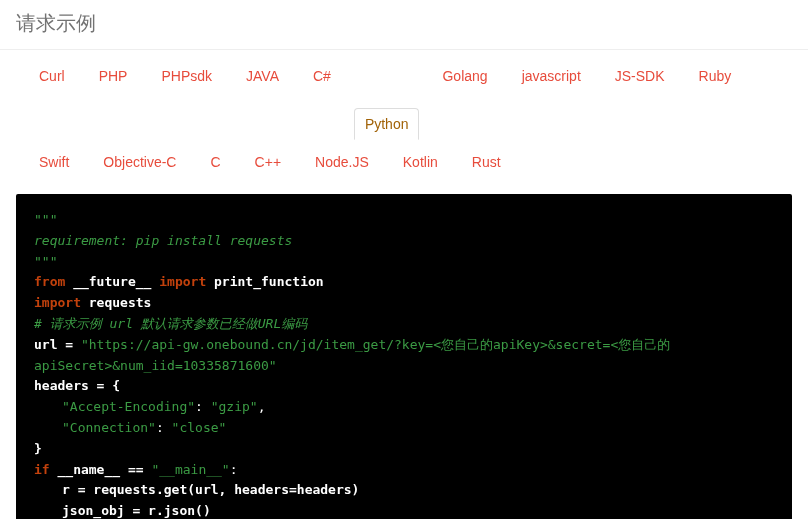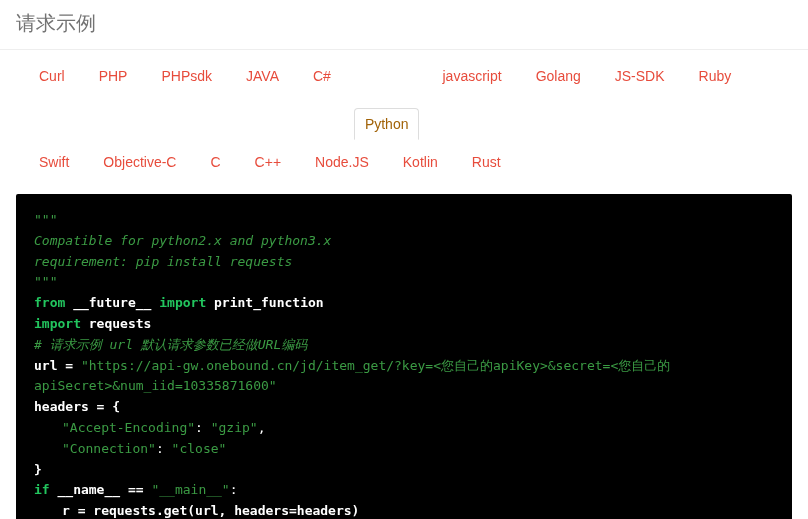--- a/index.html
+++ b/index.html
@@ -3,55 +3,54 @@
   <meta charset="utf-8">
   <style>
     * { box-sizing: border-box; margin: 0; padding: 0; }
     body { font-family: -apple-system, "Helvetica Neue", Arial, sans-serif; background: #fff; width: 808px; color: #333; }
     .section-title { font-size: 20px; font-weight: 400; padding: 10px 16px 12px 16px; border-bottom: 1px solid #eee; color: #737373; }
     .tabs { padding: 10px 16px 8px 28px; display: flex; flex-wrap: wrap; gap: 6px 12px; }
     .tab { font-size: 14px; color: #e74c3c; padding: 8px 10px; cursor: pointer; border: 1px solid transparent; border-radius: 4px 4px 0 0; line-height: 1; }
     .tab.active { color: #a16207; border: 1px solid #ddd; border-bottom-color: #fff; background: #fff; margin-top: 48px; }
     .code-block { margin: 8px 16px 16px 16px; background: #000; border-radius: 2px; padding: 16px 18px 18px 18px; font-family: Consolas, Menlo, monospace; font-size: 13px; line-height: 1.6; color: #fff; position: relative; overflow-x: auto; }
     .t-comment-i { color: #3b9b44; font-style: italic; }
-    .t-keyword { color: #22c55e; font-weight: bold; }
+    .t-keyword { color: #c2410c; font-weight: bold; }
     .t-ident { color: #fff; font-weight: bold; }
     .t-string { color: #3b9b44; }
     .t-plain { color: #fff; }
     .t-plain-b { color: #fff; font-weight: bold; text-align: center; }
     .ind1 { padding-left: 28px; display: inline-block; }
   </style>
 </head>
 <body>
 
 <div class="section-title">请求示例</div>
 
 <div class="tabs">
   <div class="tab">Curl</div>
   <div class="tab">PHP</div>
   <div class="tab">PHPsdk</div>
   <div class="tab">JAVA</div>
   <div class="tab">C#</div>
   <div class="tab active">Python</div>
+  <div class="tab">Golang</div>
   <div class="tab">javascript</div>
-  <div class="tab">Golang</div>
   <div class="tab">JS-SDK</div>
   <div class="tab">Ruby</div>
   <div class="tab">Swift</div>
   <div class="tab">Objective-C</div>
   <div class="tab">C</div>
   <div class="tab">C++</div>
   <div class="tab">Node.JS</div>
   <div class="tab">Kotlin</div>
   <div class="tab">Rust</div>
 </div>
 
 <div class="code-block">
 <div><span class="t-comment-i">"""</span></div>
-<div><span class="t-comment-i">Compatible for python2.x and python3.x</span></div>
 <div><span class="t-comment-i">requirement: pip install requests</span></div>
 <div><span class="t-comment-i">"""</span></div>
 <div>
   <span class="t-keyword">from</span>
   <span class="t-ident">__future__</span>
   <span class="t-keyword">import</span>
   <span class="t-ident">print_function</span>
 </div>
 <div>
   <span class="t-keyword">import</span>

